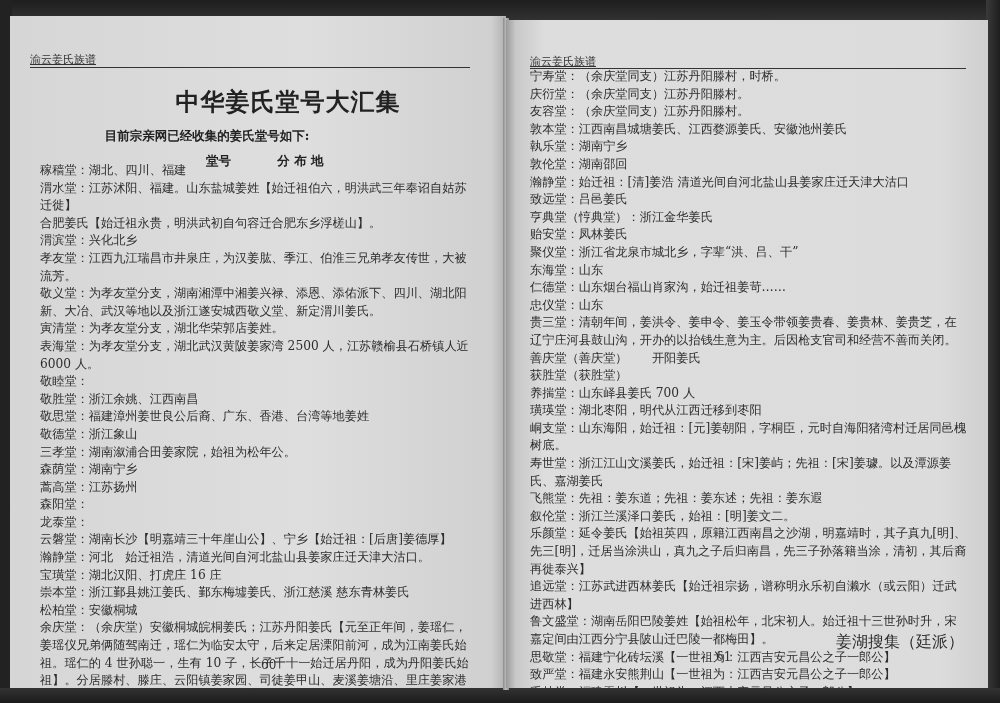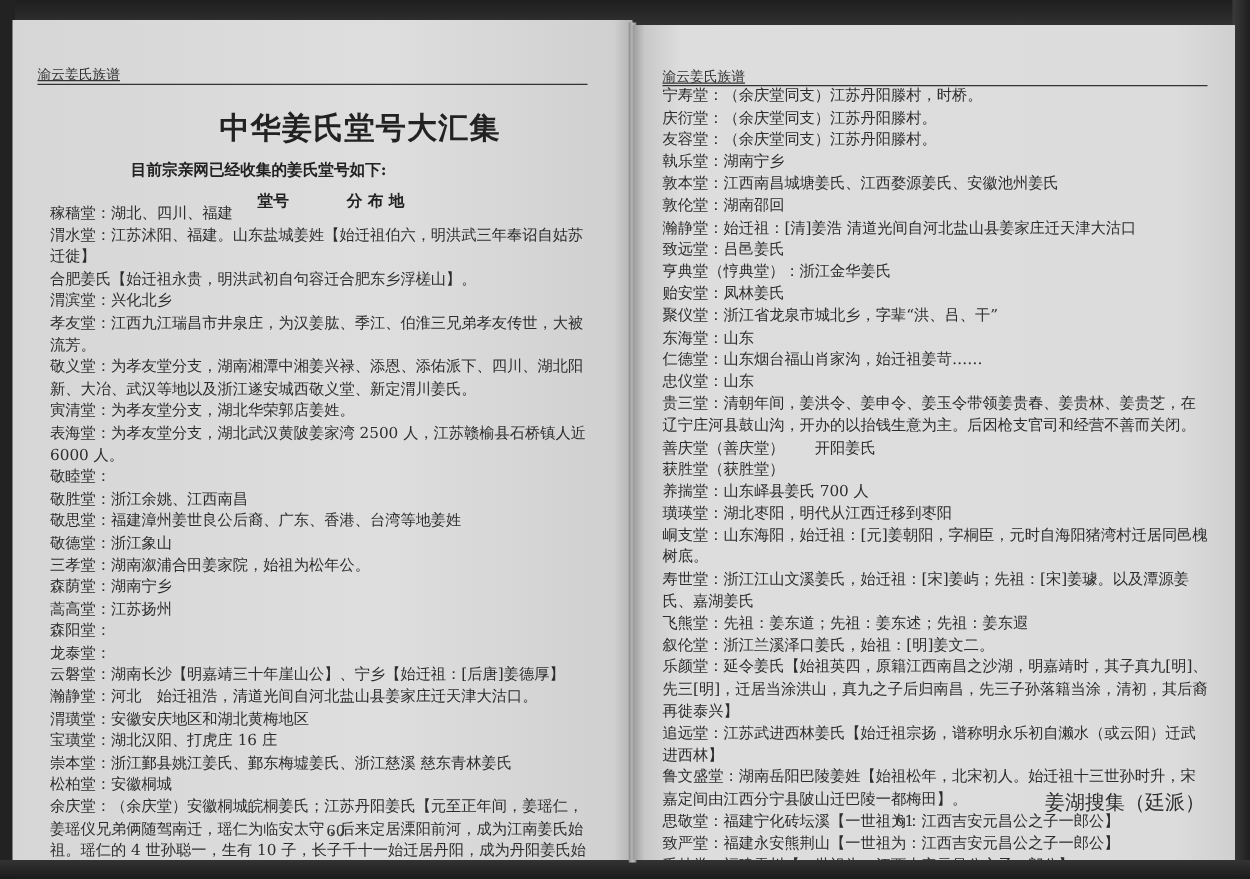--- a/index.html
+++ b/index.html
@@ -79,43 +79,42 @@
     <p class="entry">敬胜堂：浙江余姚、江西南昌</p>
     <p class="entry">敬思堂：福建漳州姜世良公后裔、广东、香港、台湾等地姜姓</p>
     <p class="entry">敬德堂：浙江象山</p>
     <p class="entry">三孝堂：湖南溆浦合田姜家院，始祖为松年公。</p>
     <p class="entry">森荫堂：湖南宁乡</p>
     <p class="entry">蒿高堂：江苏扬州</p>
     <p class="entry">森阳堂：</p>
     <p class="entry">龙泰堂：</p>
     <p class="entry">云磐堂：湖南长沙【明嘉靖三十年崖山公】、宁乡【始迁祖：[后唐]姜德厚】</p>
     <p class="entry">瀚静堂：河北　始迁祖浩，清道光间自河北盐山县姜家庄迁天津大沽口。</p>
-    <p class="entry">渭璜堂：安徽安庆地区和湖北黄梅地区</p>
     <p class="entry">宝璜堂：湖北汉阳、打虎庄 16 庄</p>
     <p class="entry">崇本堂：浙江鄞县姚江姜氏、鄞东梅墟姜氏、浙江慈溪 慈东青林姜氏</p>
     <p class="entry">松柏堂：安徽桐城</p>
     <p class="entry">余庆堂：（余庆堂）安徽桐城皖桐姜氏；江苏丹阳姜氏【元至正年间，姜瑶仁，姜瑶仪兄弟俩随驾南迁，瑶仁为临安太守，后来定居溧阳前河，成为江南姜氏始祖。瑶仁的 4 世孙聪一，生有 10 子，长子千十一始迁居丹阳，成为丹阳姜氏始祖】。分居滕村、滕庄、云阳镇姜家园、司徒姜甲山、麦溪姜塘沿、里庄姜家港和珥陵、运河等地。至 2000 年 5 月 8 日，全市在籍姜氏宗人为 10879 人。</p>
 
   </div>
 
   <div class="page-num" style="left:231px; top:642px;margin-left:20px;">60</div>
 </div>
 
 <div class="gutter"></div>
 
 <div class="page right">
   <div class="running-head" style="left:24px; top:34px;">渝云姜氏族谱</div>
   <div class="head-rule" style="left:24px; top:48px; width:436px;"></div>
 
   <div class="body-text" style="left:24px; top:48px; width:438px;">
     <p class="entry">宁寿堂：（余庆堂同支）江苏丹阳滕村，时桥。</p>
     <p class="entry">庆衍堂：（余庆堂同支）江苏丹阳滕村。</p>
     <p class="entry">友容堂：（余庆堂同支）江苏丹阳滕村。</p>
+    <p class="entry">敦本堂：江西南昌城塘姜氏、江西婺源姜氏、安徽池州姜氏</p>
     <p class="entry">執乐堂：湖南宁乡</p>
-    <p class="entry">敦本堂：江西南昌城塘姜氏、江西婺源姜氏、安徽池州姜氏</p>
     <p class="entry">敦伦堂：湖南邵回</p>
     <p class="entry">瀚静堂：始迁祖：[清]姜浩 清道光间自河北盐山县姜家庄迁天津大沽口</p>
     <p class="entry">致远堂：吕邑姜氏</p>
     <p class="entry">亨典堂（悙典堂）：浙江金华姜氏</p>
     <p class="entry">贻安堂：凤林姜氏</p>
     <p class="entry">聚仪堂：浙江省龙泉市城北乡，字辈“洪、吕、干”</p>
     <p class="entry">东海堂：山东</p>
     <p class="entry">仁德堂：山东烟台福山肖家沟，始迁祖姜苛……</p>
     <p class="entry">忠仪堂：山东</p>
     <p class="entry">贵三堂：清朝年间，姜洪令、姜申令、姜玉令带领姜贵春、姜贵林、姜贵芝，在辽宁庄河县鼓山沟，开办的以抬钱生意为主。后因枪支官司和经营不善而关闭。</p>

